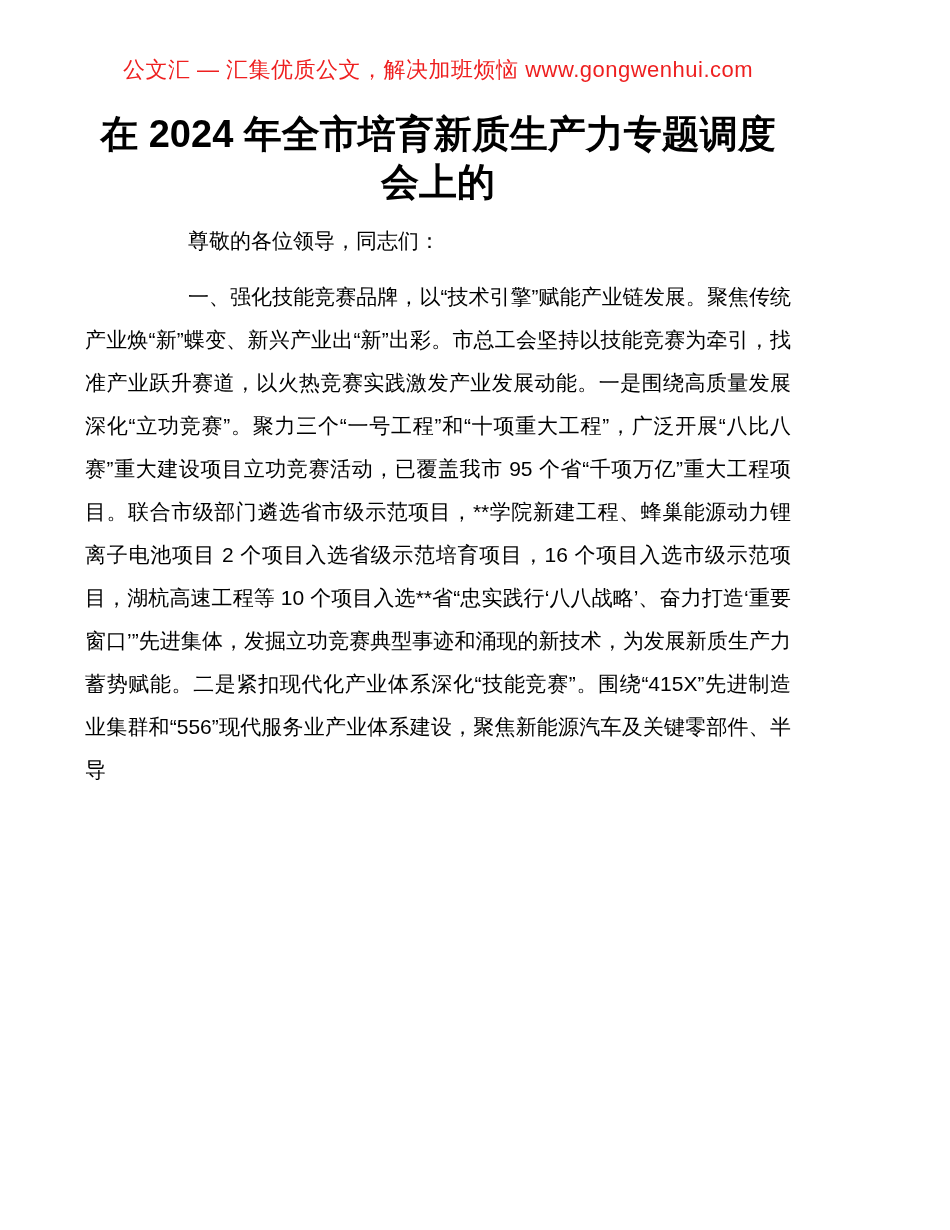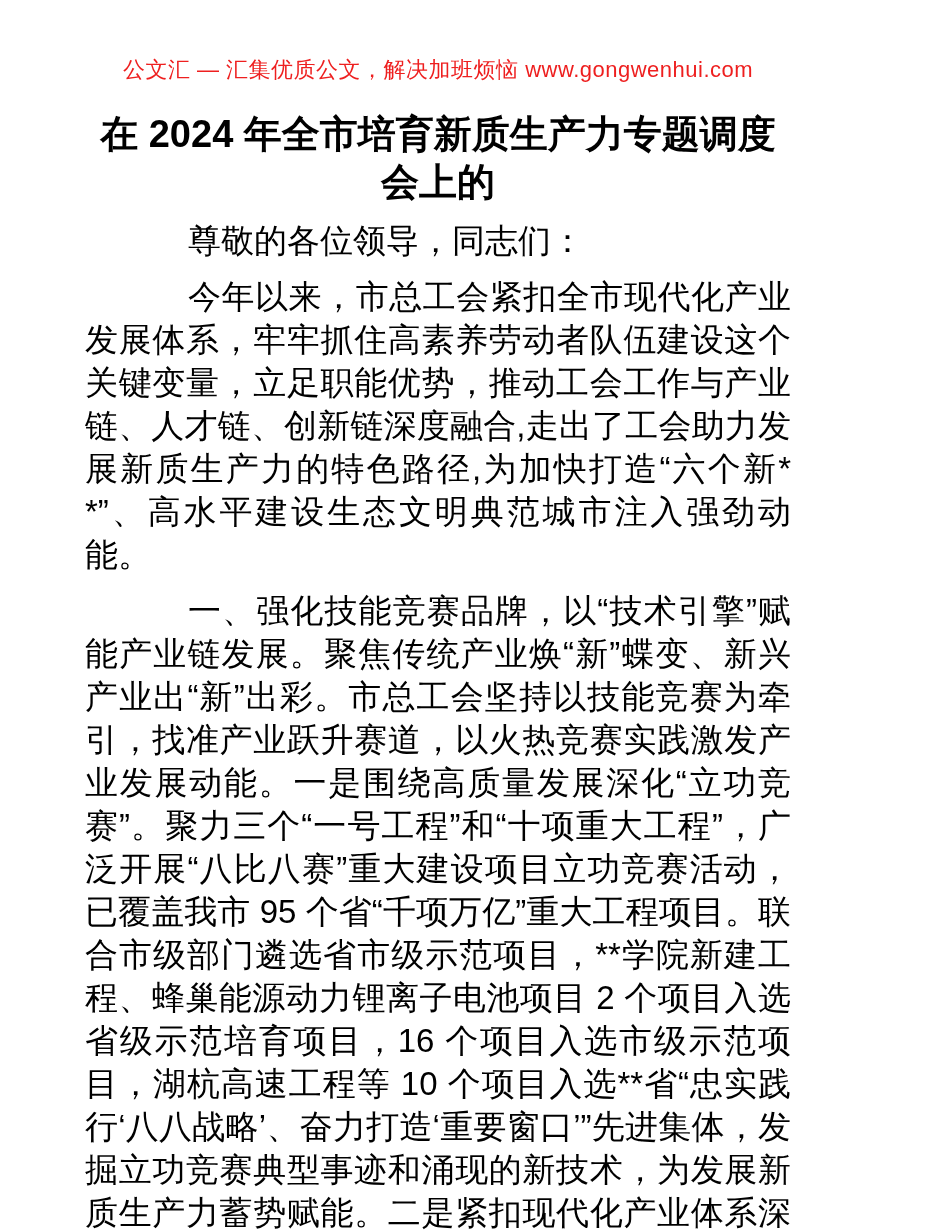--- a/index.html
+++ b/index.html
@@ -38,21 +38,21 @@
     color: #000000;
   }
   .doc-title .title-line {
     display: block;
   }
   .doc-body {
     margin: 13px 85px 0 85px;
   }
   .doc-body p {
     margin: 0 0 13px 0;
-    font-size: 33px;
+    font-size: 21px;
     line-height: 43px;
     text-align: justify;
     text-justify: inter-character;
     word-break: break-all;
     text-indent: 103px;
     color: #000000;
   }
 </style>
 </head>
 <body>
@@ -60,17 +60,16 @@
 <div class="page">
 
   <div class="watermark-header">公文汇 — 汇集优质公文，解决加班烦恼 www.gongwenhui.com</div>
 
   <h1 class="doc-title">
     <span class="title-line">在 2024 年全市培育新质生产力专题调度会上的</span>
   </h1>
 
   <div class="doc-body">
     <p>尊敬的各位领导，同志们：</p>
-    <p>今年以来，市总工会紧扣全市现代化产业发展体系，牢牢抓住高素养劳动者队伍建设这个关键变量，立足职能优势，推动工会工作与产业链、人才链、创新链深度融合,走出了工会助力发展新质生产力的特色路径,为加快打造“六个新**”、高水平建设生态文明典范城市注入强劲动能。</p>
     <p>一、强化技能竞赛品牌，以“技术引擎”赋能产业链发展。聚焦传统产业焕“新”蝶变、新兴产业出“新”出彩。市总工会坚持以技能竞赛为牵引，找准产业跃升赛道，以火热竞赛实践激发产业发展动能。一是围绕高质量发展深化“立功竞赛”。聚力三个“一号工程”和“十项重大工程”，广泛开展“八比八赛”重大建设项目立功竞赛活动，已覆盖我市 95 个省“千项万亿”重大工程项目。联合市级部门遴选省市级示范项目，**学院新建工程、蜂巢能源动力锂离子电池项目 2 个项目入选省级示范培育项目，16 个项目入选市级示范项目，湖杭高速工程等 10 个项目入选**省“忠实践行‘八八战略’、奋力打造‘重要窗口’”先进集体，发掘立功竞赛典型事迹和涌现的新技术，为发展新质生产力蓄势赋能。二是紧扣现代化产业体系深化“技能竞赛”。围绕“415X”先进制造业集群和“556”现代服务业产业体系建设，聚焦新能源汽车及关键零部件、半导</p>
   </div>
 
 </div>
 
 </body></html>

